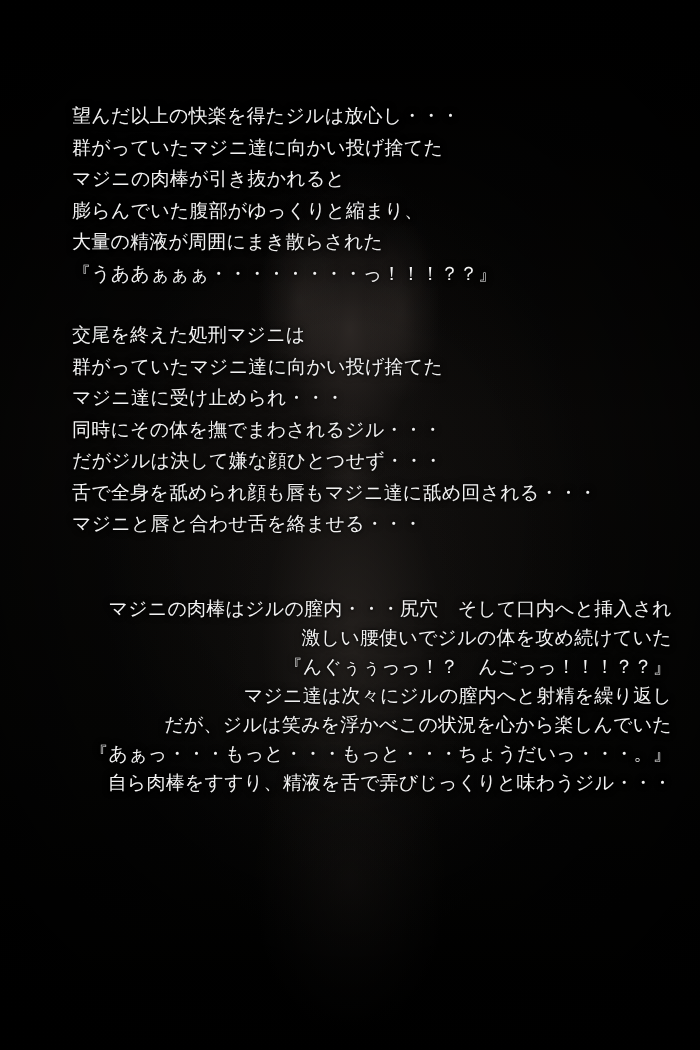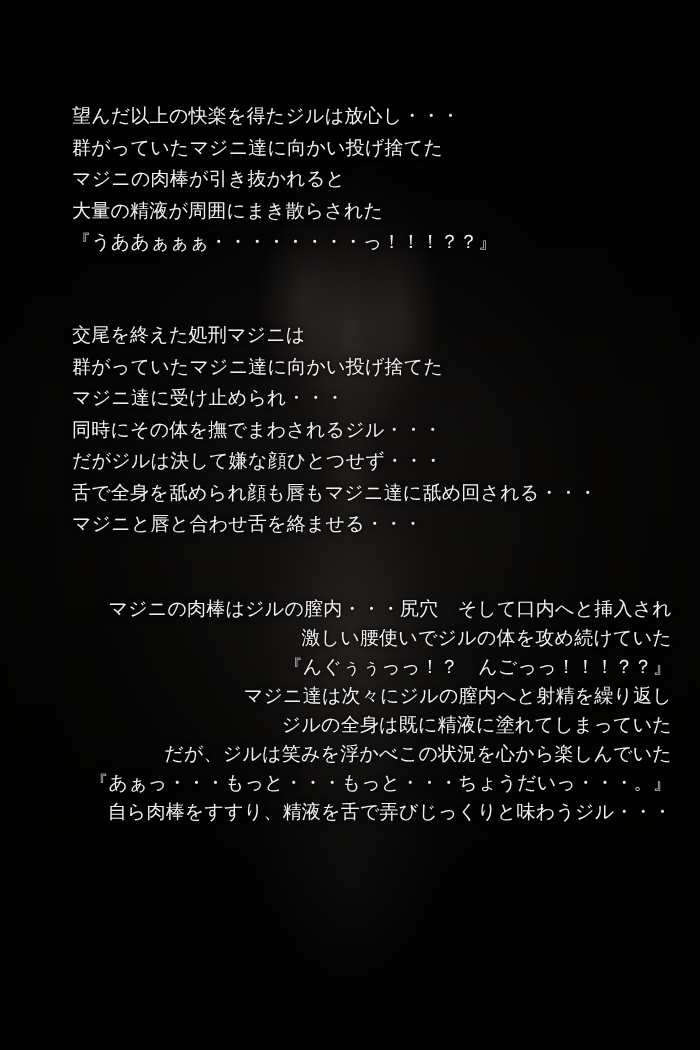--- a/index.html
+++ b/index.html
@@ -81,39 +81,39 @@
 
   <div id="bg-art"></div>
   <div id="vignette"></div>
 
   <div id="text-layer">
 
     <div class="para" id="para-1">
       <span class="line">望んだ以上の快楽を得たジルは放心し・・・</span>
       <span class="line">群がっていたマジニ達に向かい投げ捨てた</span>
       <span class="line">マジニの肉棒が引き抜かれると</span>
+      <span class="line">膨らんでいた腹部がゆっくりと縮まり、</span>
       <span class="line">大量の精液が周囲にまき散らされた</span>
       <span class="line">『うああぁぁぁ・・・・・・・・っ！！！？？』</span>
     </div>
 
     <div class="para" id="para-2">
       <span class="line">交尾を終えた処刑マジニは</span>
       <span class="line">群がっていたマジニ達に向かい投げ捨てた</span>
       <span class="line">マジニ達に受け止められ・・・</span>
       <span class="line">同時にその体を撫でまわされるジル・・・</span>
       <span class="line">だがジルは決して嫌な顔ひとつせず・・・</span>
       <span class="line">舌で全身を舐められ顔も唇もマジニ達に舐め回される・・・</span>
       <span class="line">マジニと唇と合わせ舌を絡ませる・・・</span>
     </div>
 
     <div class="para line-tight" id="para-3">
       <span class="line">マジニの肉棒はジルの膣内・・・尻穴　そして口内へと挿入され</span>
       <span class="line">激しい腰使いでジルの体を攻め続けていた</span>
       <span class="line">『んぐぅぅっっ！？　んごっっ！！！？？』</span>
       <span class="line">マジニ達は次々にジルの膣内へと射精を繰り返し</span>
-      <span class="line">ジルの全身は既に精液に塗れてしまっていた</span>
       <span class="line">だが、ジルは笑みを浮かべこの状況を心から楽しんでいた</span>
       <span class="line">『あぁっ・・・もっと・・・もっと・・・ちょうだいっ・・・。』</span>
       <span class="line">自ら肉棒をすすり、精液を舌で弄びじっくりと味わうジル・・・</span>
     </div>
 
   </div>
 </div>
 
 </body></html>

